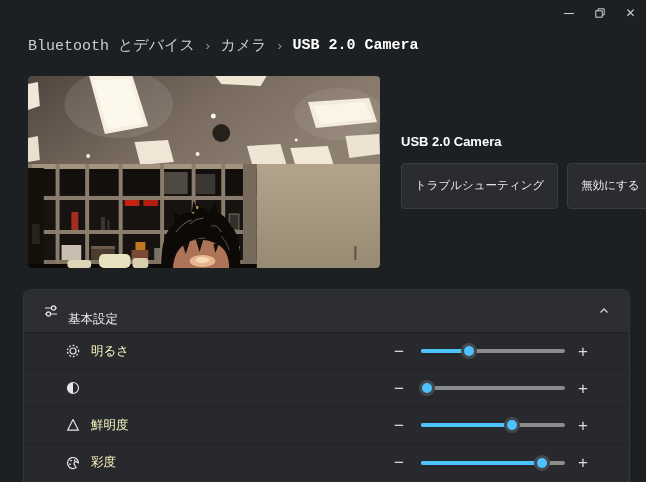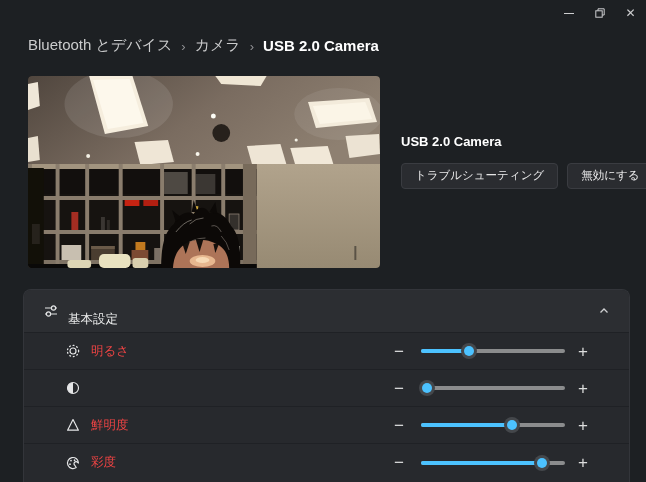--- a/index.html
+++ b/index.html
@@ -13,36 +13,36 @@
     --accent: #4cc2ff;
   }
 
   
   .titlebar { position:absolute; top:0; right:0; display:flex; height:26px; }
   .tb-btn { width:31px; height:26px; display:flex; align-items:center; justify-content:center; color:#cdced0; }
   .min-glyph { display:block; width:10px; height:1px; background:#cdced0; }
   .close-glyph { font-size:12px; line-height:1; color:#cdced0; }
 
   
-  .breadcrumb { position:absolute; left:28px; top:36px; display:flex; align-items:center; gap:9px; font-size:15px; }
+  .breadcrumb { position:absolute; left:28px; top:36px; display:flex; align-items:center; gap:9px; font-size:15px;font-family:Liberation Mono, monospace; }
   .crumb { color:#cbcccd; }
   .crumb-sep { color:#909194; font-size:13px; padding-top:1px; }
   .crumb-current { color:#ffffff; font-weight:700; }
 
   
   .preview { position:absolute; left:28px; top:76px; width:352px; height:192px; border-radius:4px; overflow:hidden; background:#000; }
   .preview svg { display:block; width:100%; height:100%; }
 
   
   .device-panel { position:absolute; left:401px; top:134px; }
   .device-name { font-size:13px; font-weight:700; color:#ffffff; }
   .device-buttons { margin-top:14px; display:flex; gap:9px; }
   .btn {
     background:#2a2c30; border:1px solid #3a3c41; border-radius:4px;
-    color:#ebebec; font-size:11.5px; padding:5px 13px; line-height:1.2;
+    color:#ebebec; font-size:11.5px; padding:15px 13px; line-height:1.2;
     font-family: Liberation Serif, serif; cursor: default; white-space:nowrap;
   }
 
   
   .card {
     position:absolute; left:23px; top:289px; width:607px; height:196px;
     background:#27292d; border:1px solid #33353a; border-bottom:none;
     border-radius:8px 8px 0 0; overflow:hidden;
   }
   .card-header {
@@ -52,21 +52,21 @@
   .card-header .hdr-label { margin-left:9px; font-size:12.5px; color:#eceded;margin-top:16px; }
   .spacer { flex:1; }
   .chev-btn { width:24px; height:24px; display:flex; align-items:center; justify-content:center; }
 
   .setting-row {
     height:37px; display:flex; align-items:center;
     padding-left:41px; padding-right:37px;
     background:#27292d; border-bottom:1px solid #1f2125;
   }
   .setting-row:last-child { border-bottom:none; }
-  .row-label { margin-left:10px; font-size:12.5px; color:#ef4444; }
+  .row-label { margin-left:10px; font-size:12.5px; color:#fef9c3; }
   .icon16 { width:16px; height:16px; flex:0 0 16px; }
 
   .controls { margin-left:auto; display:flex; align-items:center; }
   .stepper { width:18px; text-align:center; color:#dcdddd; font-size:17px; font-weight:400; line-height:1; cursor:default; }
   .stepper.minus { margin-right:13px; }
   .stepper.plus { margin-left:9px; }
   .track-wrap { position:relative; width:144px; height:16px; }
   .slider-track { position:absolute; left:0; right:0; top:6px; height:4px; border-radius:2px; background:#8b8c8d; }
   .slider-fill { position:absolute; left:0; top:6px; height:4px; border-radius:2px; background:var(--accent); width:calc(var(--pct) * 1%); }
   .slider-thumb {

